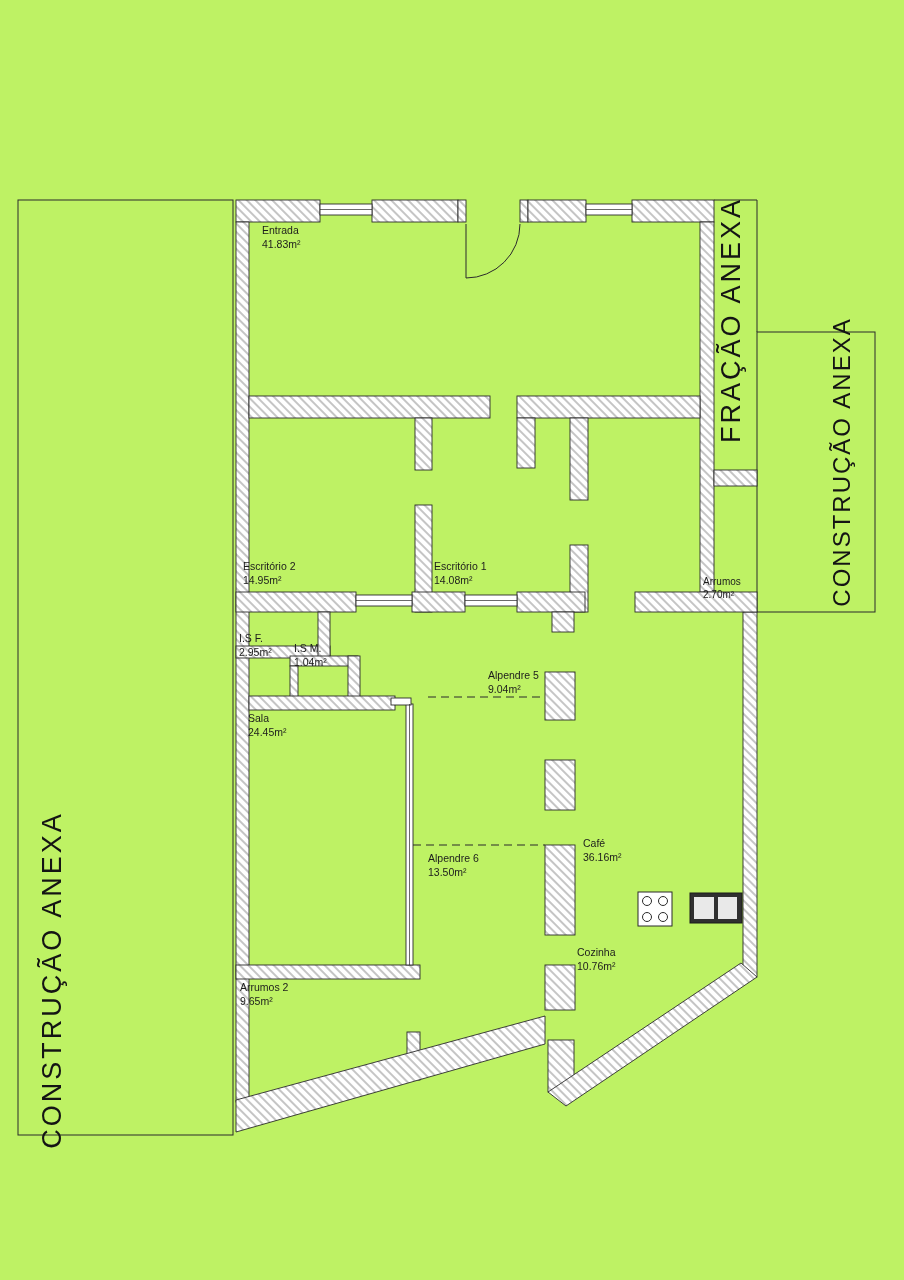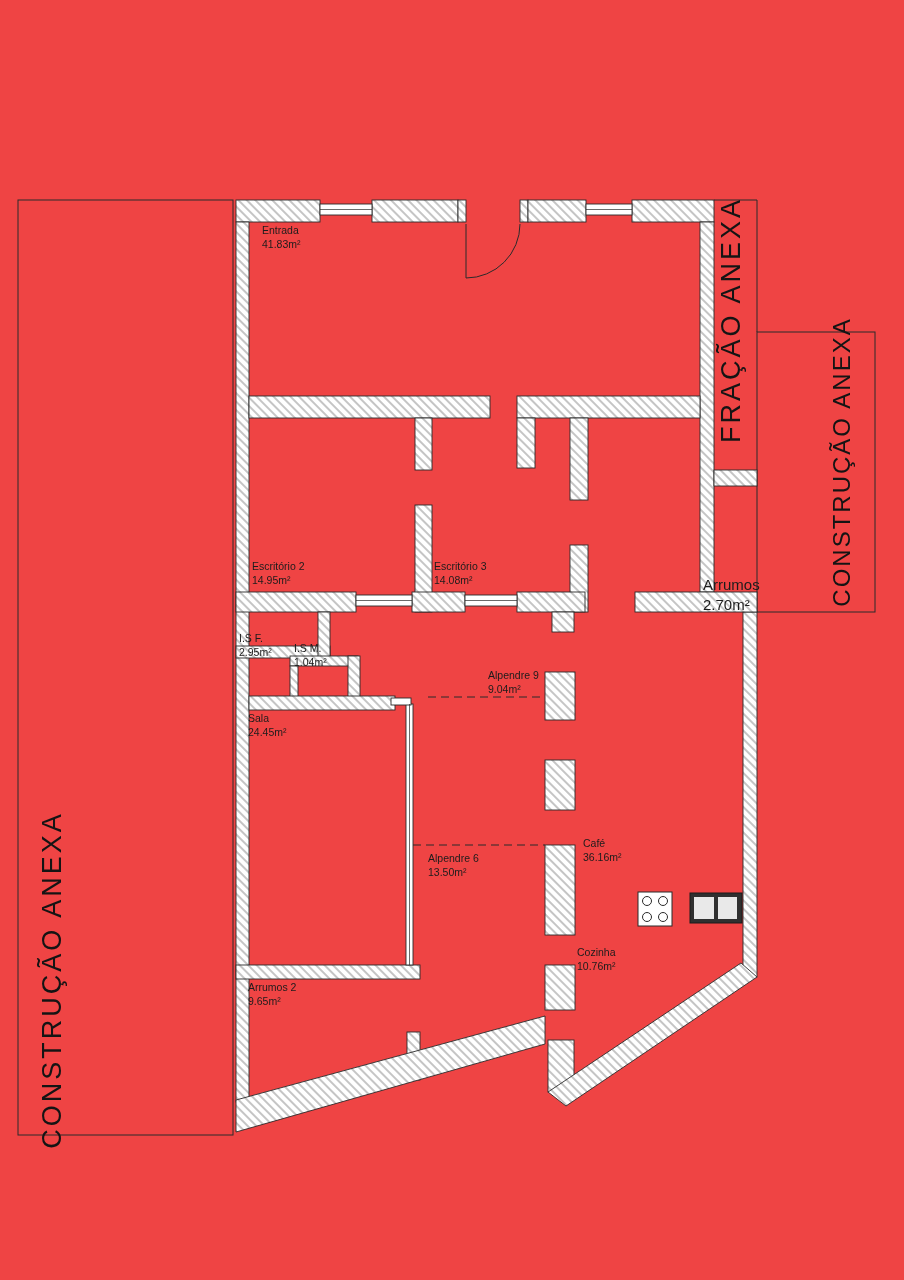--- a/index.html
+++ b/index.html
@@ -1,17 +1,17 @@
 <!DOCTYPE html>
 <html><head>
 <meta charset="utf-8">
 <style>
   html,body{margin:0;padding:0;background:#ffffff;}
   .plan{
-    position:relative;width:904px;height:1280px;background:#ef4444;
+    position:relative;width:904px;height:1280px;background:#bef264;
     font-family:"Liberation Sans",sans-serif;color:#1c1c1c;overflow:hidden;
   }
   .plan svg{position:absolute;left:0;top:0;}
   .room-label{position:absolute;font-size:10.5px;line-height:1.3;color:#1c1c1c;}
   .room-label .rname,.room-label .area{display:block;white-space:nowrap;}
   .big-label{
     position:absolute;transform:translate(-50%,-50%) rotate(-90deg);
     white-space:nowrap;letter-spacing:3px;color:#141414;
     font-family:"Liberation Sans",sans-serif;
   }
@@ -122,47 +122,47 @@
       <rect x="694" y="897" width="20" height="22" fill="#e9e9e9"></rect>
       <rect x="718" y="897" width="19" height="22" fill="#e9e9e9"></rect>
     </g>
   </svg>
 
   <div class="room-label" style="left:262px;top:224px">
     <span class="rname">Entrada</span>
     <span class="area">41.83m²</span>
   </div>
 
-  <div class="room-label" style="left:252px;top:560px">
+  <div class="room-label" style="left:243px;top:560px">
     <span class="rname">Escritório 2</span>
     <span class="area">14.95m²</span>
   </div>
 
   <div class="room-label" style="left:434px;top:560px">
-    <span class="rname">Escritório 3</span>
+    <span class="rname">Escritório 1</span>
     <span class="area">14.08m²</span>
   </div>
 
-  <div class="room-label" style="left:703px;top:575px;font-size:15px">
+  <div class="room-label" style="left:703px;top:575px;font-size:10px">
     <span class="rname">Arrumos</span>
     <span class="area">2.70m²</span>
   </div>
 
   <div class="room-label" style="left:239px;top:632px">
     <span class="rname">I.S F.</span>
     <span class="area">2.95m²</span>
   </div>
 
   <div class="room-label" style="left:294px;top:642px">
     <span class="rname">I.S M.</span>
     <span class="area">1.04m²</span>
   </div>
 
   <div class="room-label" style="left:488px;top:669px">
-    <span class="rname">Alpendre 9</span>
+    <span class="rname">Alpendre 5</span>
     <span class="area">9.04m²</span>
   </div>
 
   <div class="room-label" style="left:248px;top:712px">
     <span class="rname">Sala</span>
     <span class="area">24.45m²</span>
   </div>
 
   <div class="room-label" style="left:583px;top:837px">
     <span class="rname">Café</span>
@@ -172,21 +172,21 @@
   <div class="room-label" style="left:428px;top:852px">
     <span class="rname">Alpendre 6</span>
     <span class="area">13.50m²</span>
   </div>
 
   <div class="room-label" style="left:577px;top:946px">
     <span class="rname">Cozinha</span>
     <span class="area">10.76m²</span>
   </div>
 
-  <div class="room-label" style="left:248px;top:981px">
+  <div class="room-label" style="left:240px;top:981px">
     <span class="rname">Arrumos 2</span>
     <span class="area">9.65m²</span>
   </div>
 
   <div class="big-label" style="left:731px;top:320px;font-size:27px">FRAÇÃO ANEXA</div>
   <div class="big-label" style="left:842px;top:462px;font-size:24px;letter-spacing:2px">CONSTRUÇÃO ANEXA</div>
   <div class="big-label" style="left:52px;top:980px;font-size:27px">CONSTRUÇÃO ANEXA</div>
 
 </div>
 

